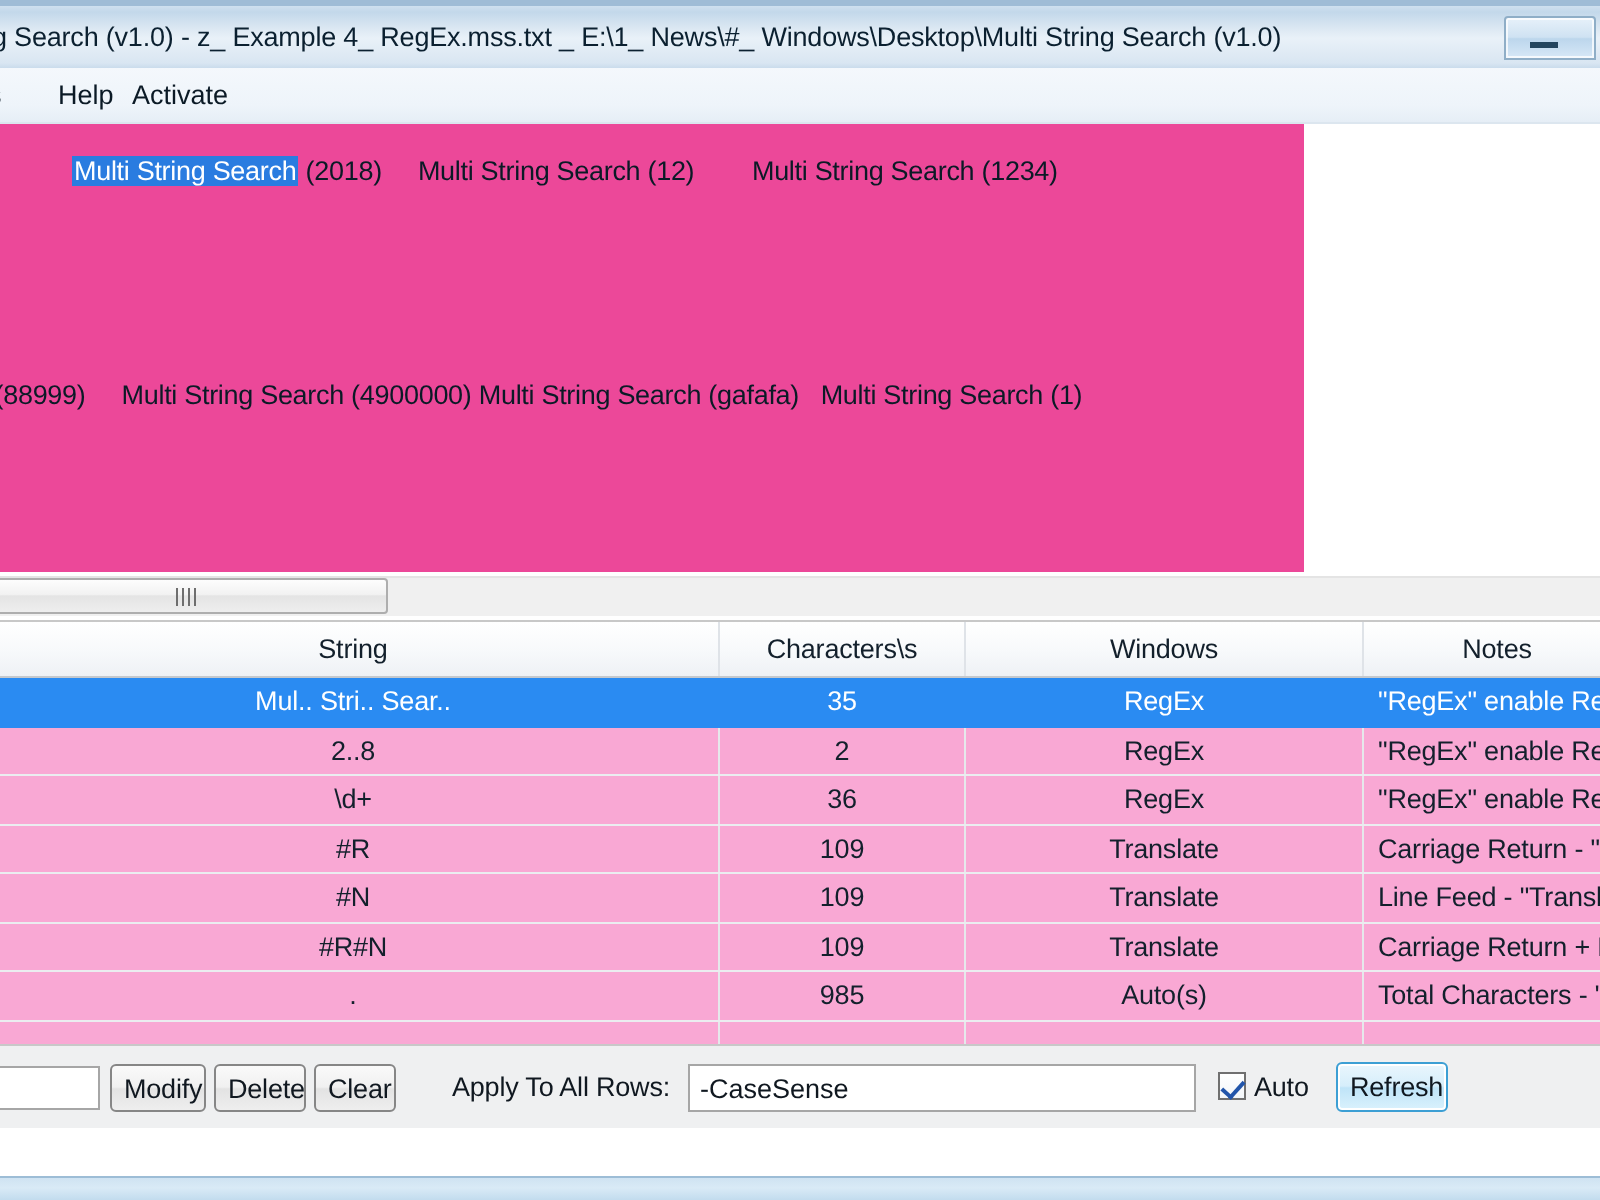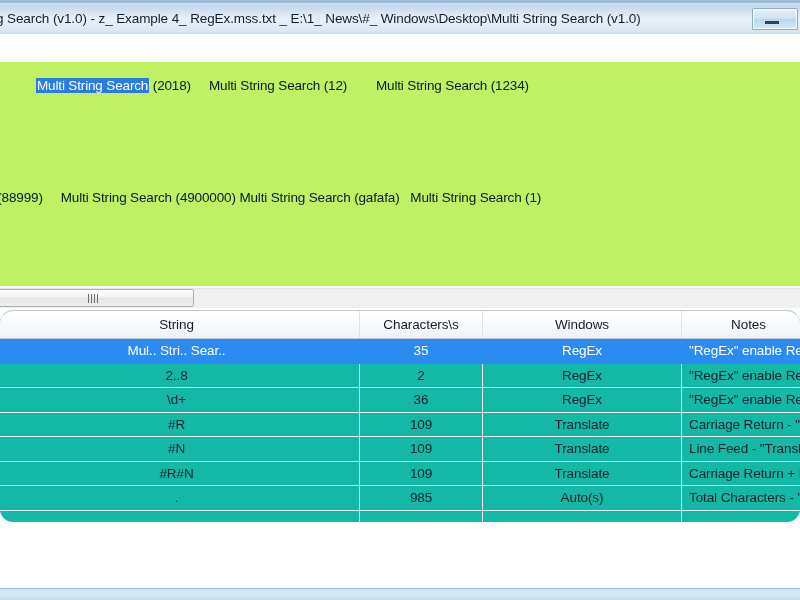--- a/index.html
+++ b/index.html
@@ -77,22 +77,22 @@
     padding: 1px 4px;
   }
   .menu-cut  { left: -10px; }
   .menu-help { left: 25px; }
   .menu-act  { left: 62px; }
 
   
   .textpane {
     position: absolute;
     left: 0; top: 62px;
-    width: 800px; height: 224px;
-    background: #bef264;
+    width: 652px; height: 224px;
+    background: #ec4899;
     overflow: hidden;
   }
   .hit-line {
     position: absolute;
     white-space: nowrap;
     font-size: 13.5px;
     color: #0b1a26;
     letter-spacing: -0.15px;
   }
   .hit-sel {
@@ -127,25 +127,24 @@
     transform: translateX(-50%);
     width: 10px; height: 9px;
     background-image: repeating-linear-gradient(to right, #6e6e6e 0 1px, transparent 1px 3px);
   }
 
   
   .grid {
     position: absolute;
     left: 0; top: 310px;
     width: 800px; height: 212px;
-    background: #14b8a6;
+    background: #f9a8d4;
     border-top: 1px solid #c8c8c8;
     box-sizing: border-box;
     overflow: hidden;
-    border-radius: 13px;
   }
   .grid-table {
     border-collapse: collapse;
     table-layout: fixed;
     width: 812px;
     margin-left: -6px;
     font-size: 13.5px;
   }
   .grid-table th {
     height: 25px;
@@ -319,20 +318,25 @@
 </head>
 <body>
 
 <div id="app">
 
   <div class="titlebar">
     <div class="titlebar-text">g Search (v1.0) - z_ Example 4_ RegEx.mss.txt _ E:\1_ News\#_ Windows\Desktop\Multi String Search (v1.0)</div>
     <div class="winbtn-min"></div>
   </div>
 
+  <div class="menubar">
+    <div class="menu-item menu-cut">s</div>
+    <div class="menu-item menu-help">Help</div>
+    <div class="menu-item menu-act">Activate</div>
+  </div>
 
   <div class="textpane">
     <div class="hit-line line-1">
       <span class="hit-sel">Multi String Search</span><span> (2018)</span>&nbsp;&nbsp;&nbsp;&nbsp;&nbsp;<span>Multi String Search (12)</span>&nbsp;&nbsp;&nbsp;&nbsp;&nbsp;&nbsp;&nbsp;&nbsp;<span>Multi String Search (1234)</span>
     </div>
     <div class="hit-line line-2">
       <span>arch (88999)</span>&nbsp;&nbsp;&nbsp;&nbsp;&nbsp;<span>Multi String Search (4900000)</span>&nbsp;<span>Multi String Search (gafafa)</span>&nbsp;&nbsp;&nbsp;<span>Multi String Search (1)</span>
     </div>
   </div>
 
@@ -398,17 +402,28 @@
         <tr class="row-empty">
           <td></td>
           <td></td>
           <td></td>
           <td class="cell-notes"></td>
         </tr>
       </tbody>
     </table>
   </div>
 
+  <div class="bottombar">
+    <input class="num-input" type="text" value="1" style="">
+    <button class="btn btn-modify">Modify</button>
+    <button class="btn btn-delete">Delete</button>
+    <button class="btn btn-clear">Clear</button>
+    <div class="apply-label">Apply To All Rows:</div>
+    <input class="apply-input" type="text" value="-CaseSense" style="">
+    <div class="auto-check"></div>
+    <div class="auto-label">Auto</div>
+    <button class="btn-refresh">Refresh</button>
+  </div>
 
 
   <div class="statusbar"></div>
 
 </div>
 
 </body></html>

